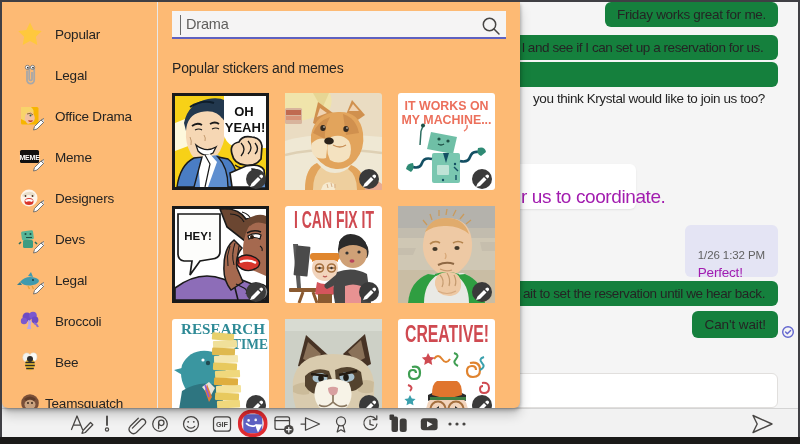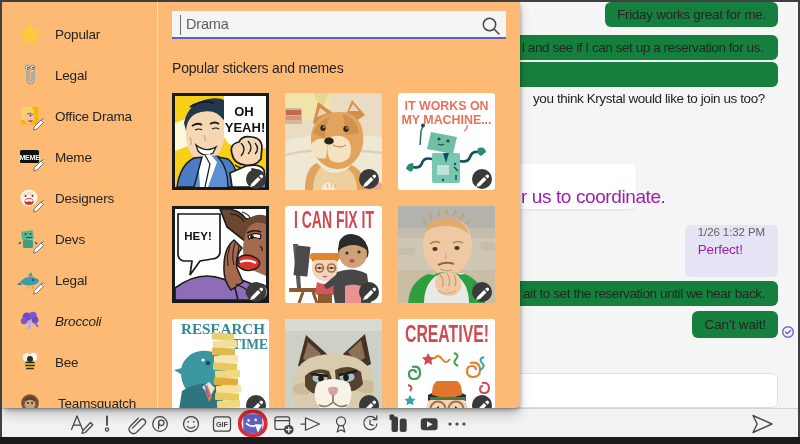--- a/index.html
+++ b/index.html
@@ -18,21 +18,21 @@
 
   <div class="bub rb" style="top:2px;height:25px;letter-spacing:-0.3px;">Friday works great for me.</div>
   <div class="bub rb" style="top:35px;height:25px;width:300px;"></div>
   <div class="bub" style="left:522px;top:35px;height:25px;background:none;padding:0;letter-spacing:-0.44px;">l and see if I can set up a reservation for us.</div>
   <div class="bub rb" style="top:62px;height:25px;width:300px;"></div>
   <div class="bub" style="left:533px;top:62px;height:25px;background:none;padding:0;letter-spacing:-0.41px;margin-top:24px;">you think Krystal would like to join us too?</div>
 
   <div class="abs" style="left:340px;top:164px;width:296px;height:45px;background:#fff;border-radius:6px;box-shadow:0 1px 2px rgba(0,0,0,0.08);"></div>
   <div class="abs" style="left:521px;top:186px;font-size:19px;letter-spacing:-0.4px;color:#a21caf;white-space:nowrap;">r us to coordinate.</div>
 
-  <div class="abs" style="right:22px;top:225px;height:52px;background:#e4e4f4;border-radius:6px;padding:1px 13px 0 13px;box-sizing:border-box;text-align:left;">
+  <div class="abs" style="right:22px;top:225px;height:52px;background:#e4e4f4;border-radius:6px;padding:24px 13px 0 13px;box-sizing:border-box;text-align:left;">
     <div style="font-size:11.5px;color:#616161;letter-spacing:-0.1px;">1/26 1:32 PM</div>
     <div style="font-size:13.5px;color:#a21caf;letter-spacing:-0.2px;margin-top:4px;">Perfect!</div>
   </div>
 
   <div class="bub rb" style="top:281px;height:25px;width:300px;"></div>
   <div class="bub rb" style="top:311px;height:27px;letter-spacing:-0.1px;">Can't wait!</div>
   <div class="bub" style="left:523px;top:281px;height:25px;background:none;padding:0;letter-spacing:-0.40px;">ait to set the reservation until we hear back.</div>
 
   <svg class="abs" style="left:781px;top:325px;" width="14" height="14" viewBox="0 0 14 14">
     <circle cx="7" cy="7" r="5.3" fill="none" stroke="#6366cf" stroke-width="1.4"></circle>
@@ -111,23 +111,23 @@
 
   <div id="side" style="position:absolute;left:0;top:0;width:155px;height:406px;font-size:13.5px;color:#252423;letter-spacing:-0.2px;">
 
     <div class="abs" style="left:53px;top:25px;">Popular</div>
     <div class="abs" style="left:53px;top:66px;">Legal</div>
     <div class="abs" style="left:53px;top:107px;">Office Drama</div>
     <div class="abs" style="left:53px;top:148px;">Meme</div>
     <div class="abs" style="left:53px;top:189px;">Designers</div>
     <div class="abs" style="left:53px;top:230px;">Devs</div>
     <div class="abs" style="left:53px;top:271px;">Legal</div>
-    <div class="abs" style="left:53px;top:312px;font-style:italic;">Broccoli</div>
+    <div class="abs" style="left:53px;top:312px;">Broccoli</div>
     <div class="abs" style="left:53px;top:353px;">Bee</div>
-    <div class="abs" style="left:56px;top:394px;text-align:right;">Teamsquatch</div>
+    <div class="abs" style="left:43px;top:394px;text-align:right;">Teamsquatch</div>
     <svg class="abs" style="left:14px;top:18px;" width="28" height="390" viewBox="0 0 28 390">
 
       <path d="M14 2.5 L17.7 10 L25.8 11.1 L19.9 16.8 L21.3 24.9 L14 21 L6.7 24.9 L8.1 16.8 L2.2 11.1 L10.3 10 Z" fill="#ffc83d"></path>
 
       <g transform="translate(14,55)">
         <path d="M-3 -4.5 L-3 5 A3.6 3.6 0 0 0 4.2 5 L4.2 -5.5 A2.5 2.5 0 0 0 -0.8 -5.5 L-0.8 4 A1.4 1.4 0 0 0 2 4 L2 -3" fill="none" stroke="#a8a8a8" stroke-width="1.8"></path>
         <circle cx="-2.6" cy="-7.6" r="2.1" fill="#fff" stroke="#6a6a6a" stroke-width="0.8"></circle>
         <circle cx="2.6" cy="-7.6" r="2.1" fill="#fff" stroke="#6a6a6a" stroke-width="0.8"></circle>
         <circle cx="-2.2" cy="-7.3" r="0.9" fill="#333"></circle>
         <circle cx="3" cy="-7.3" r="0.9" fill="#333"></circle>

